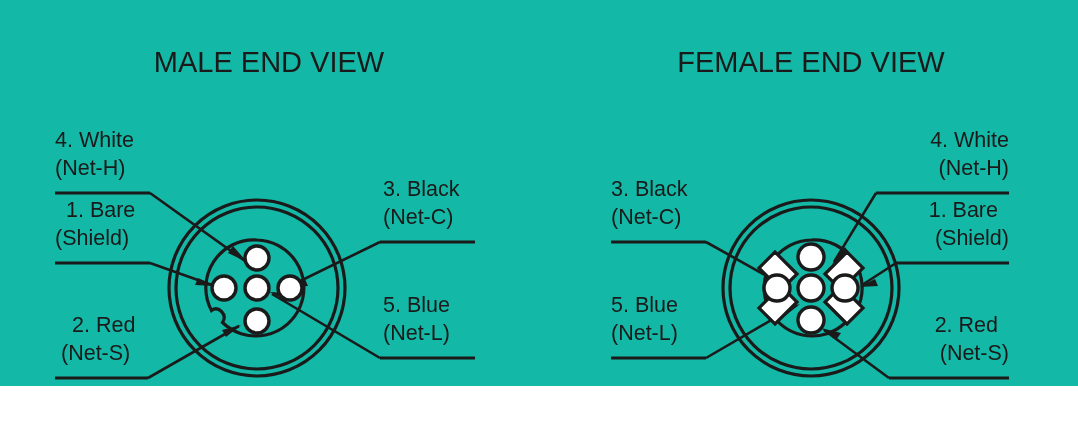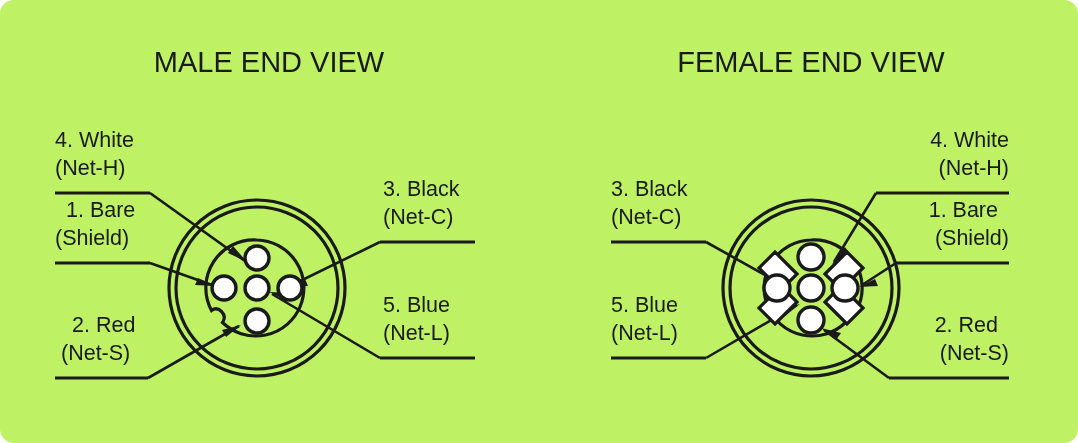--- a/index.html
+++ b/index.html
@@ -8,24 +8,23 @@
     padding: 0;
     background: #ffffff;
   }
   body {
     font-family: "Liberation Sans", sans-serif;
     color: #1a1a1a;
   }
   #diagram-root {
     position: relative;
     width: 1078px;
-    height: 443px;
-    background: #bef264;
+    height: 386px;
+    background: #14b8a6;
     overflow: hidden;
-    border-radius: 14px;
   }
   svg.panel {
     position: absolute;
     top: 0;
     display: block;
   }
   svg.panel text {
     font-family: "Liberation Sans", sans-serif;
     fill: #1a1a1a;
   }

